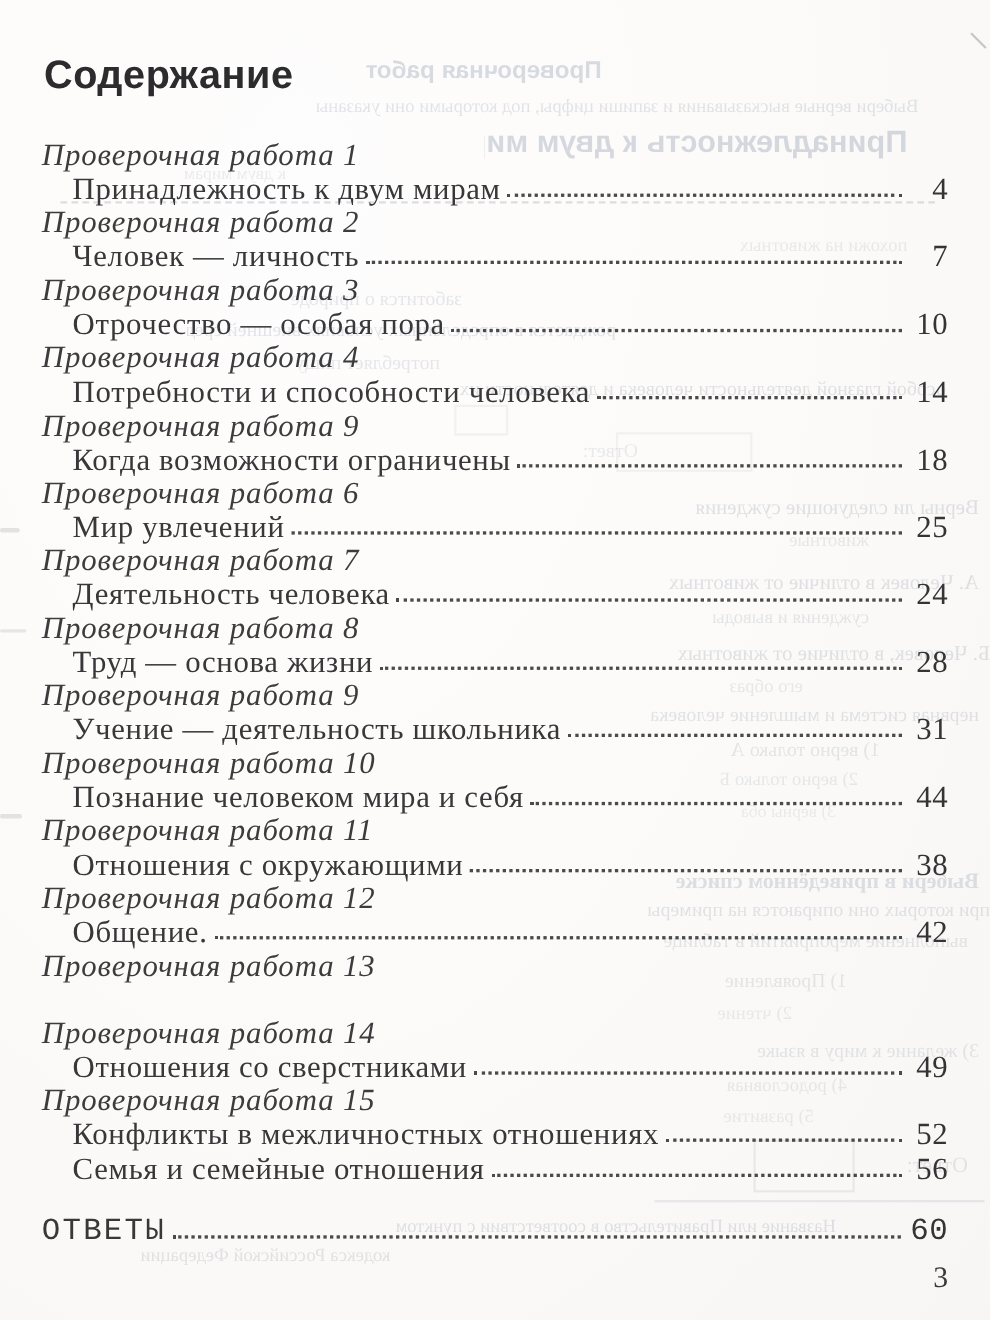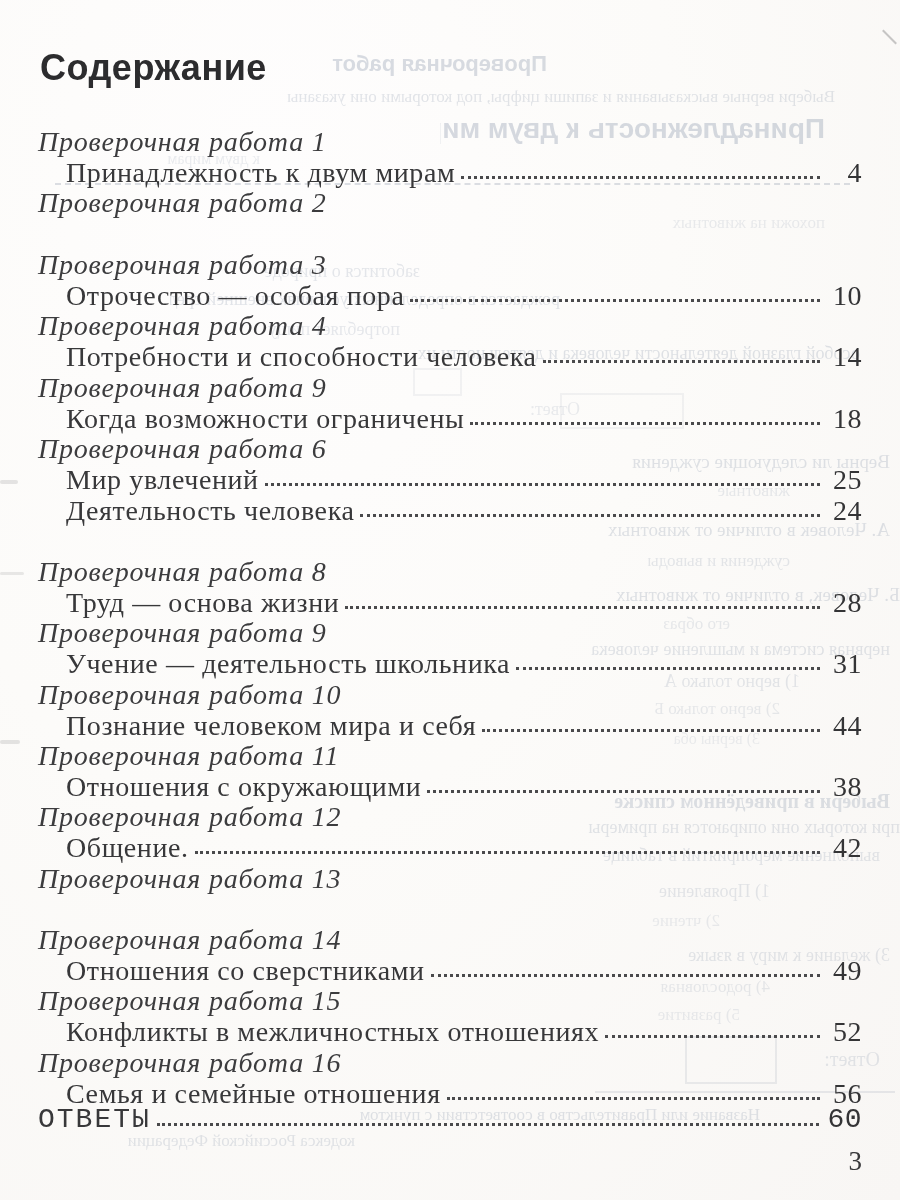--- a/index.html
+++ b/index.html
@@ -107,20 +107,25 @@
     <div class="part">Проверочная работа 1</div>
     <div class="trow">
       <span class="title">Принадлежность к двум мирам</span>
       <span class="dots"></span>
       <span class="pg">4</span>
     </div>
   </div>
 
   <div class="entry">
     <div class="part">Проверочная работа 2</div>
+    <div class="trow">
+      <span class="title">Человек — личность</span>
+      <span class="dots"></span>
+      <span class="pg">7</span>
+    </div>
   </div>
 
   <div class="entry">
     <div class="part">Проверочная работа 3</div>
     <div class="trow">
       <span class="title">Отрочество — особая пора</span>
       <span class="dots"></span>
       <span class="pg">10</span>
     </div>
   </div>
@@ -146,20 +151,21 @@
   <div class="entry">
     <div class="part">Проверочная работа 6</div>
     <div class="trow">
       <span class="title">Мир увлечений</span>
       <span class="dots"></span>
       <span class="pg">25</span>
     </div>
   </div>
 
   <div class="entry">
+    <div class="part">Проверочная работа 7</div>
     <div class="trow">
       <span class="title">Деятельность человека</span>
       <span class="dots"></span>
       <span class="pg">24</span>
     </div>
   </div>
 
   <div class="entry">
     <div class="part">Проверочная работа 8</div>
     <div class="trow">
@@ -221,21 +227,20 @@
   <div class="entry">
     <div class="part">Проверочная работа 15</div>
     <div class="trow">
       <span class="title">Конфликты в межличностных отношениях</span>
       <span class="dots"></span>
       <span class="pg">52</span>
     </div>
   </div>
 
   <div class="entry">
-    <div class="part">Проверочная работа 16</div>
     <div class="trow">
       <span class="title">Семья и семейные отношения</span>
       <span class="dots"></span>
       <span class="pg">56</span>
     </div>
   </div>
 </div>
 
   <div id="answersRow" class="trow">
     <span class="label">ОТВЕТЫ</span>

